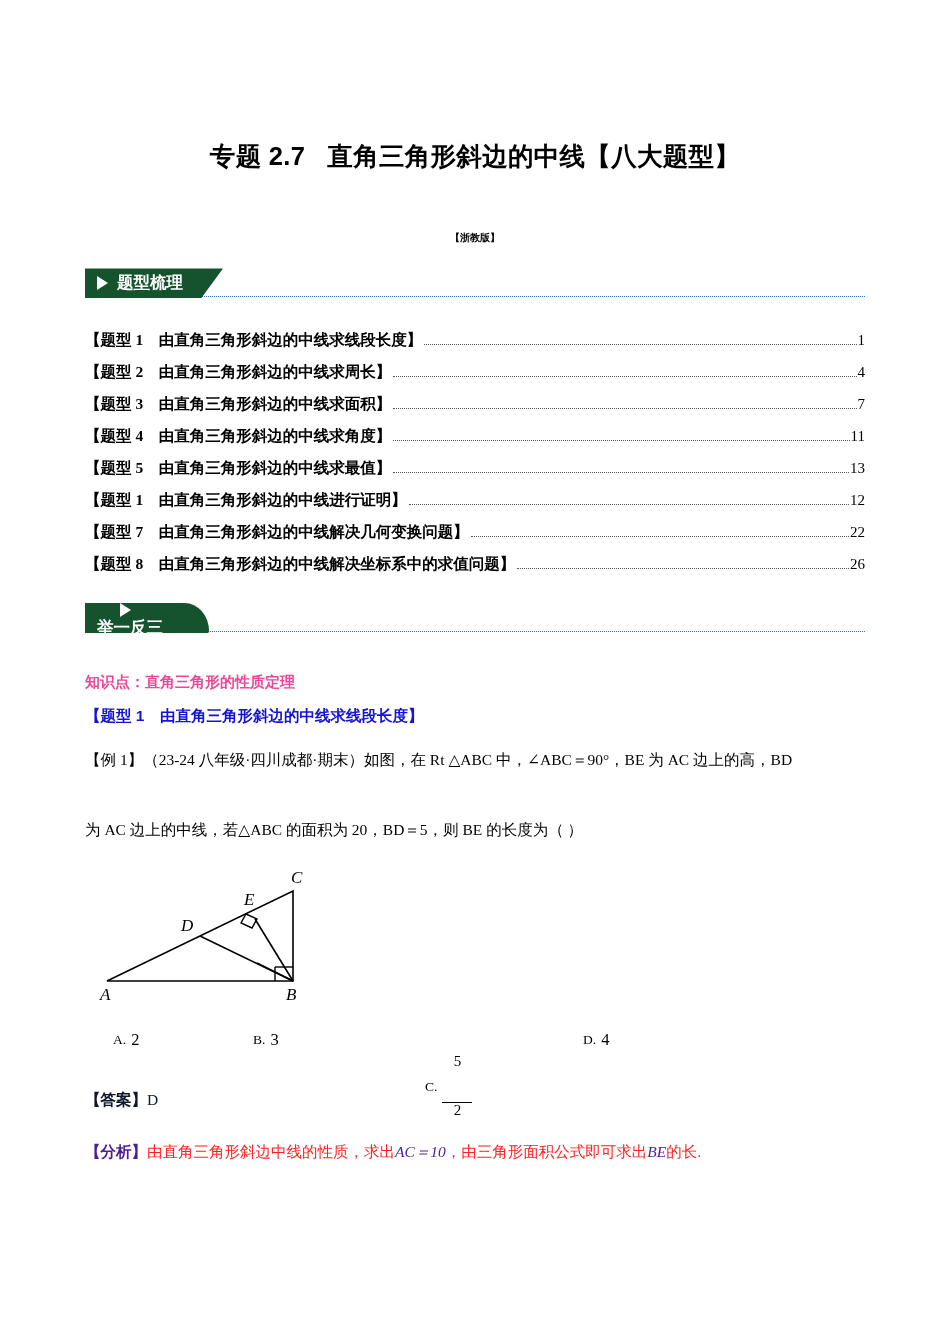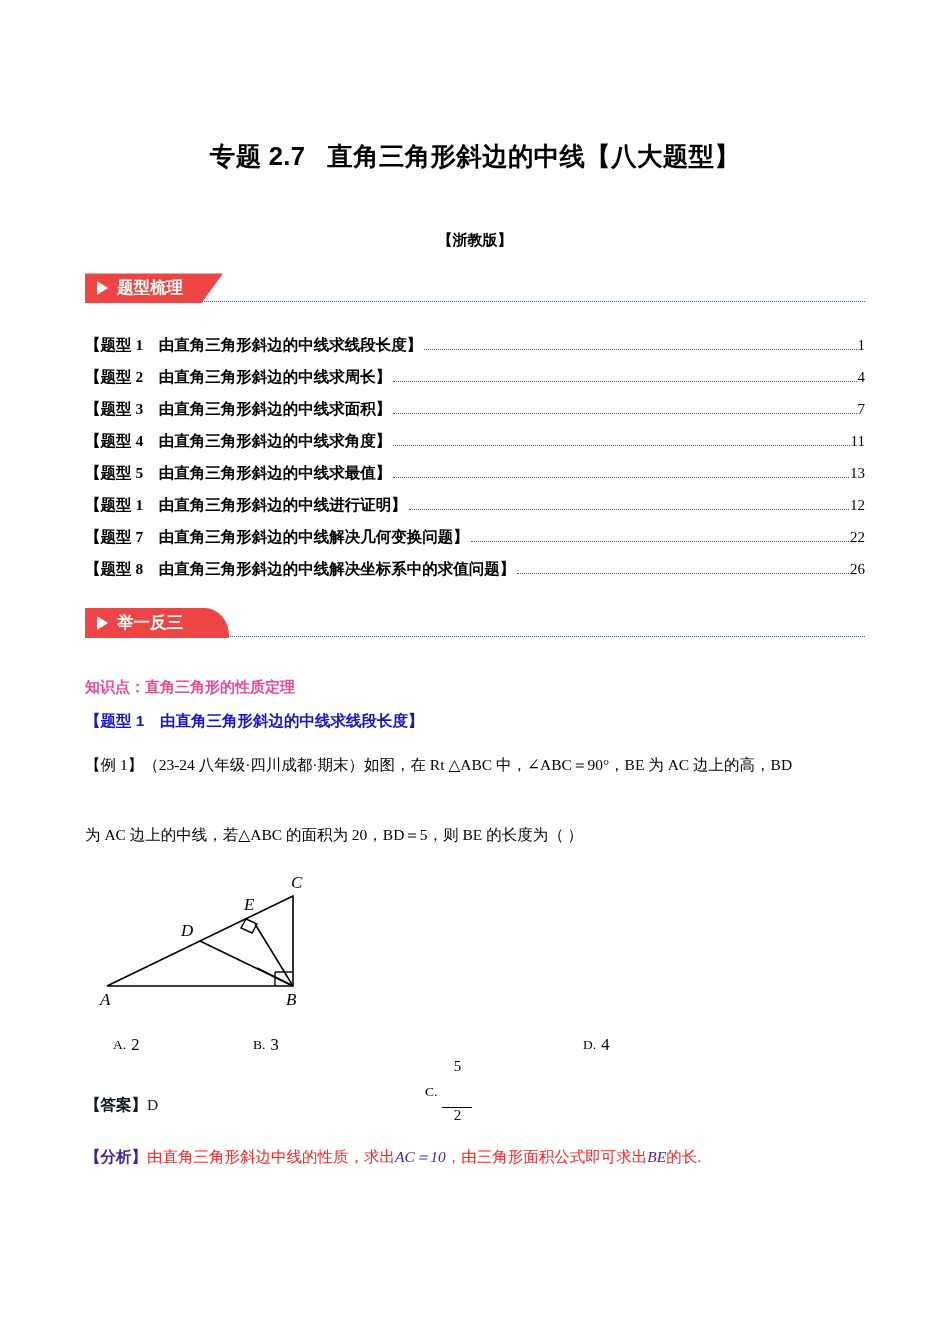--- a/index.html
+++ b/index.html
@@ -32,21 +32,21 @@
     letter-spacing: 0.3px;
     margin: 0;
     padding-top: 139px;
     line-height: 1.35;
     white-space: pre;
   }
   .doc-subtitle {
     text-align: center;
     font-family: "Liberation Sans", "DejaVu Sans", sans-serif;
     font-weight: bold;
-    font-size: 15px;
+    font-size: 10px;
     margin: 0;
     padding-top: 58px;
   }
 
   
   .banner-wrap {
     position: relative;
     height: 34px;
     margin-top: 19px;
   }
@@ -58,37 +58,38 @@
     border-bottom: 1.4px dotted #2f6fb5;
     height: 0;
   }
   .banner {
     position: absolute;
     left: 0;
     bottom: 0;
     height: 30px;
     display: flex;
     align-items: center;
-    background: #ef4444;
+    background: #14532d;
     color: #ffffff;
     font-family: "Liberation Sans", "DejaVu Sans", sans-serif;
     font-weight: bold;
     font-size: 16.5px;
     padding: 0 34px 0 12px;
     z-index: 2;
   }
   .banner.skew {
     
     clip-path: polygon(0 0, 100% 0, calc(100% - 22px) 100%, 0 100%);
     padding-right: 40px;
   }
   .banner.curve {
     border-top-right-radius: 26px 30px;
     border-bottom-right-radius: 2px;
     padding-right: 46px;
+    flex-direction: column;
   }
   .banner .tri {
     width: 0; height: 0;
     border-left: 11px solid #ffffff;
     border-top: 7px solid transparent;
     border-bottom: 7px solid transparent;
     margin-right: 9px;
     flex: none;
   }
   .banner .btxt { white-space: pre; }

